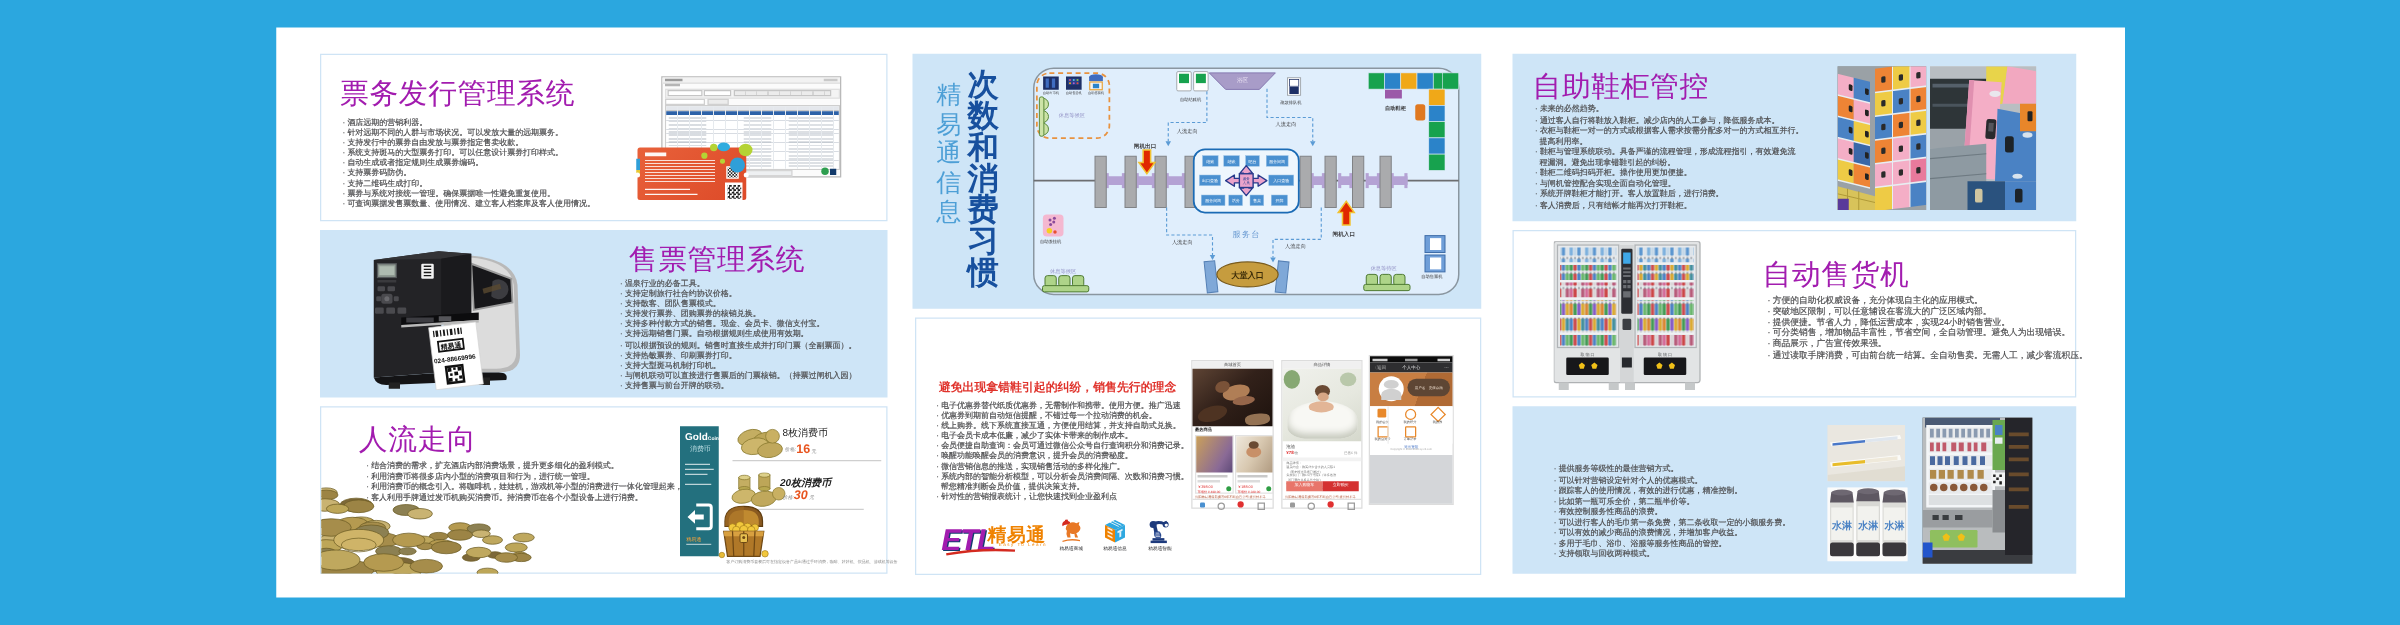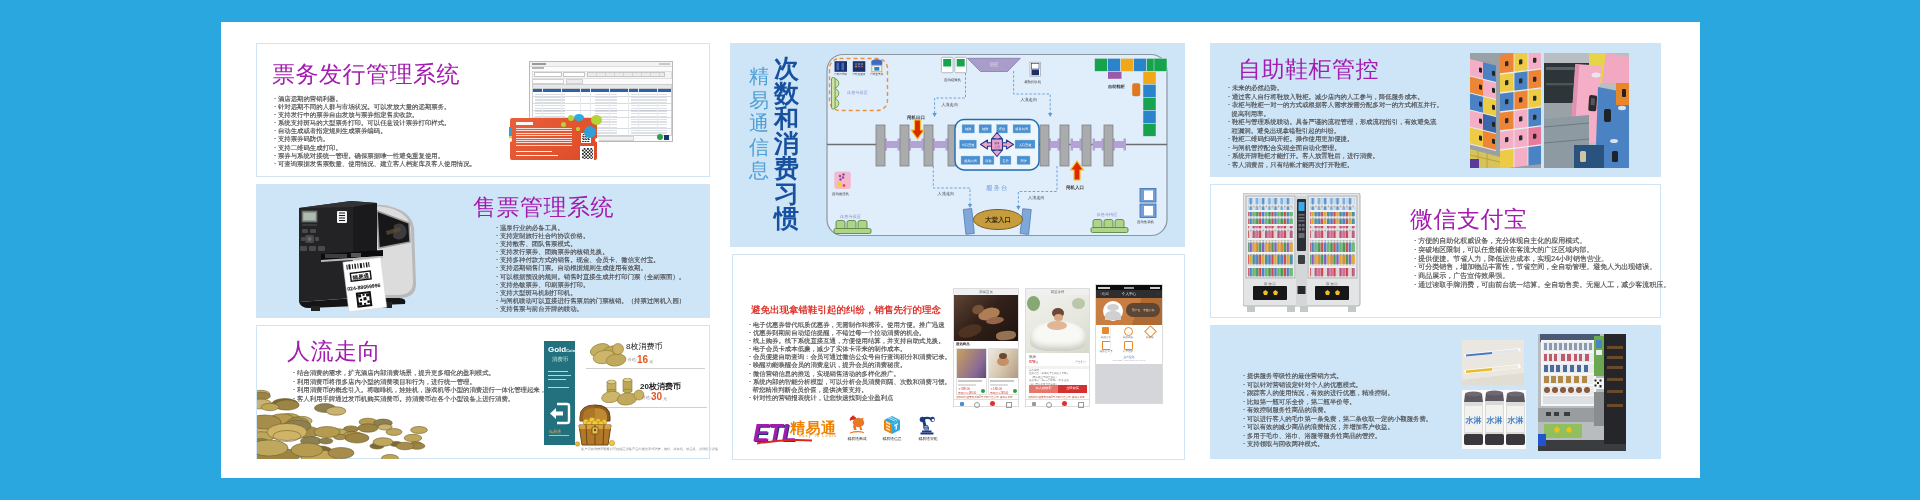--- a/index.html
+++ b/index.html
@@ -76,21 +76,21 @@
 
     <div class="abs" style="left:-1px;top:9px;width:2.5px;height:9px;background:#2f9fd8;"></div>
     <div class="abs" style="left:-1px;top:18px;width:2.5px;height:5px;background:#e8c832;"></div>
     <div class="abs" style="left:-2px;top:20px;width:4px;height:4px;border-radius:50%;background:#fff;"></div>
     <div class="abs" style="left:85px;top:20px;width:4px;height:4px;border-radius:50%;background:#fff;"></div>
   </div>
 </div>
 
 <div class="panel pblue" style="left:256px;top:184px;width:454px;height:134px;">
 
-  <div class="ttl" style="left:217px;top:8px;">售票管理系统</div>
+  <div class="ttl" style="left:247px;top:8px;">售票管理系统</div>
 
   <div class="bl" style="left:240px;top:40px;">· 温泉行业的必备工具。
 · 支持定制旅行社合约协议价格。
 · 支持散客、团队售票模式。
 · 支持发行票券、团购票券的核销兑换。
 · 支持多种付款方式的销售。现金、会员卡、微信支付宝。
 · 支持远期销售门票。自动根据规则生成使用有效期。
 · 可以根据预设的规则。销售时直接生成并打印门票（全副票面）。
 · 支持热敏票券、印刷票券打印。
 · 支持大型斑马机制打印机。
@@ -248,21 +248,21 @@
         <ellipse cx="34" cy="20" rx="10" ry="6" fill="#c0a85c" transform="rotate(-8 34 20)"></ellipse>
         <circle cx="36" cy="9" r="5.5" fill="#c9b062"></circle>
       </g>
     </svg>
     <div class="abs" style="left:44px;top:1px;font-size:8px;font-weight:normal;color:#222;">8枚消费币</div>
     <div class="abs" style="left:46px;top:17px;font-size:4px;color:#888;">价格:</div>
     <div class="abs" style="left:55px;top:14px;font-size:10px;font-weight:bold;color:#e8541e;">16<span style="font-size:4px;color:#888;font-weight:normal;"> 元</span></div>
     <div class="abs" style="left:4px;top:28px;width:119px;height:1px;background:#cfcfcf;"></div>
   </div>
 
-  <div id="offer20" class="abs" style="left:340px;top:52px;width:125px;height:30px;">
+  <div id="offer20" class="abs" style="left:324px;top:52px;width:125px;height:30px;font-style:italic;">
     <svg width="50" height="30" viewBox="0 0 50 30" style="position:absolute;left:0;top:0;">
       <g stroke="#8a7a30" stroke-width="0.6">
         <rect x="10" y="4" width="9" height="9" fill="#c4ae62"></rect>
           <ellipse cx="14.5" cy="4" rx="4.5" ry="1.8" fill="#ddd08a"></ellipse>
           <ellipse cx="14.5" cy="13" rx="4.5" ry="1.8" fill="#b8a850"></ellipse>
         <rect x="26" y="2" width="9" height="11" fill="#bda658"></rect>
           <ellipse cx="30.5" cy="2" rx="4.5" ry="1.8" fill="#ddd08a"></ellipse>
           <ellipse cx="30.5" cy="13" rx="4.5" ry="1.8" fill="#b8a850"></ellipse>
         <ellipse cx="14" cy="19" rx="9.5" ry="5.5" fill="#cdb66b" transform="rotate(-10 14 19)"></ellipse>
         <ellipse cx="30" cy="21" rx="10" ry="6" fill="#c0a85c" transform="rotate(-8 30 21)"></ellipse>
@@ -680,21 +680,21 @@
       <path d="M6.5 11.5 h3 M6.2 13 h3.6 M6.4 14.3 h3.8" stroke="#fff" stroke-width="0.55"></path>
       <rect x="4" y="15.5" width="9.5" height="2" fill="#1d3a7c"></rect>
       <rect x="2.5" y="17.5" width="13" height="2" fill="#1d3a7c"></rect>
     </svg>
     <div class="abs" style="left:71px;top:21px;width:24px;font-size:3.8px;color:#2e2e30;text-align:center;">精易通智能</div>
   </div>
 </div>
 
 <div class="panel pblue" style="left:1210px;top:43px;width:451px;height:134px;">
 
-  <div class="ttl" style="left:28px;top:11px;">自助鞋柜管控</div>
+  <div class="ttl" style="left:16px;top:11px;">自助鞋柜管控</div>
 
   <div class="bl" style="left:18px;top:41px;line-height:8.5px;">· 未来的必然趋势。
 · 通过客人自行将鞋放入鞋柜。减少店内的人工参与，降低服务成本。
 · 衣柜与鞋柜一对一的方式或根据客人需求按需分配多对一的方式相互并行。
   提高利用率。
 · 鞋柜与管理系统联动。具备严谨的流程管理，形成流程指引，有效避免流
   程漏洞。避免出现拿错鞋引起的纠纷。
 · 鞋柜二维码扫码开柜。操作使用更加便捷。
 · 与闸机管控配合实现全面自动化管理。
 · 系统开牌鞋柜才能打开。客人放置鞋后，进行消费。
@@ -814,21 +814,21 @@
         <ellipse cx="52" cy="22" rx="4.5" ry="2.5"></ellipse>
           <ellipse cx="78" cy="55" rx="4" ry="2.2"></ellipse>
           <ellipse cx="70" cy="88" rx="4" ry="2"></ellipse>
       </g>
     </svg>
   </div>
 </div>
 
 <div class="panel pwhite" style="left:1210px;top:184px;width:451px;height:134px;">
 
-  <div class="ttl" style="left:199px;top:19px;">微信支付宝</div>
+  <div class="ttl" style="left:199px;top:19px;">自动售货机</div>
 
   <div class="bl" style="left:203px;top:52px;font-size:7px;line-height:8.8px;">· 方便的自助化权威设备，充分体现自主化的应用模式。
 · 突破地区限制，可以任意辅设在客流大的广泛区域内部。
 · 提供便捷。节省人力，降低运营成本，实现24小时销售营业。
 · 可分类销售，增加物品丰富性，节省空间，全自动管理。避免人为出现错误。
 · 商品展示，广告宣传效果强。
 · 通过读取手牌消费，可由前台统一结算。全自动售卖。无需人工，减少客流积压。</div>
 
   <div id="vend" class="abs" style="left:32px;top:8px;width:120px;height:120px;">
   <svg width="120" height="120" viewBox="0 0 120 120">

